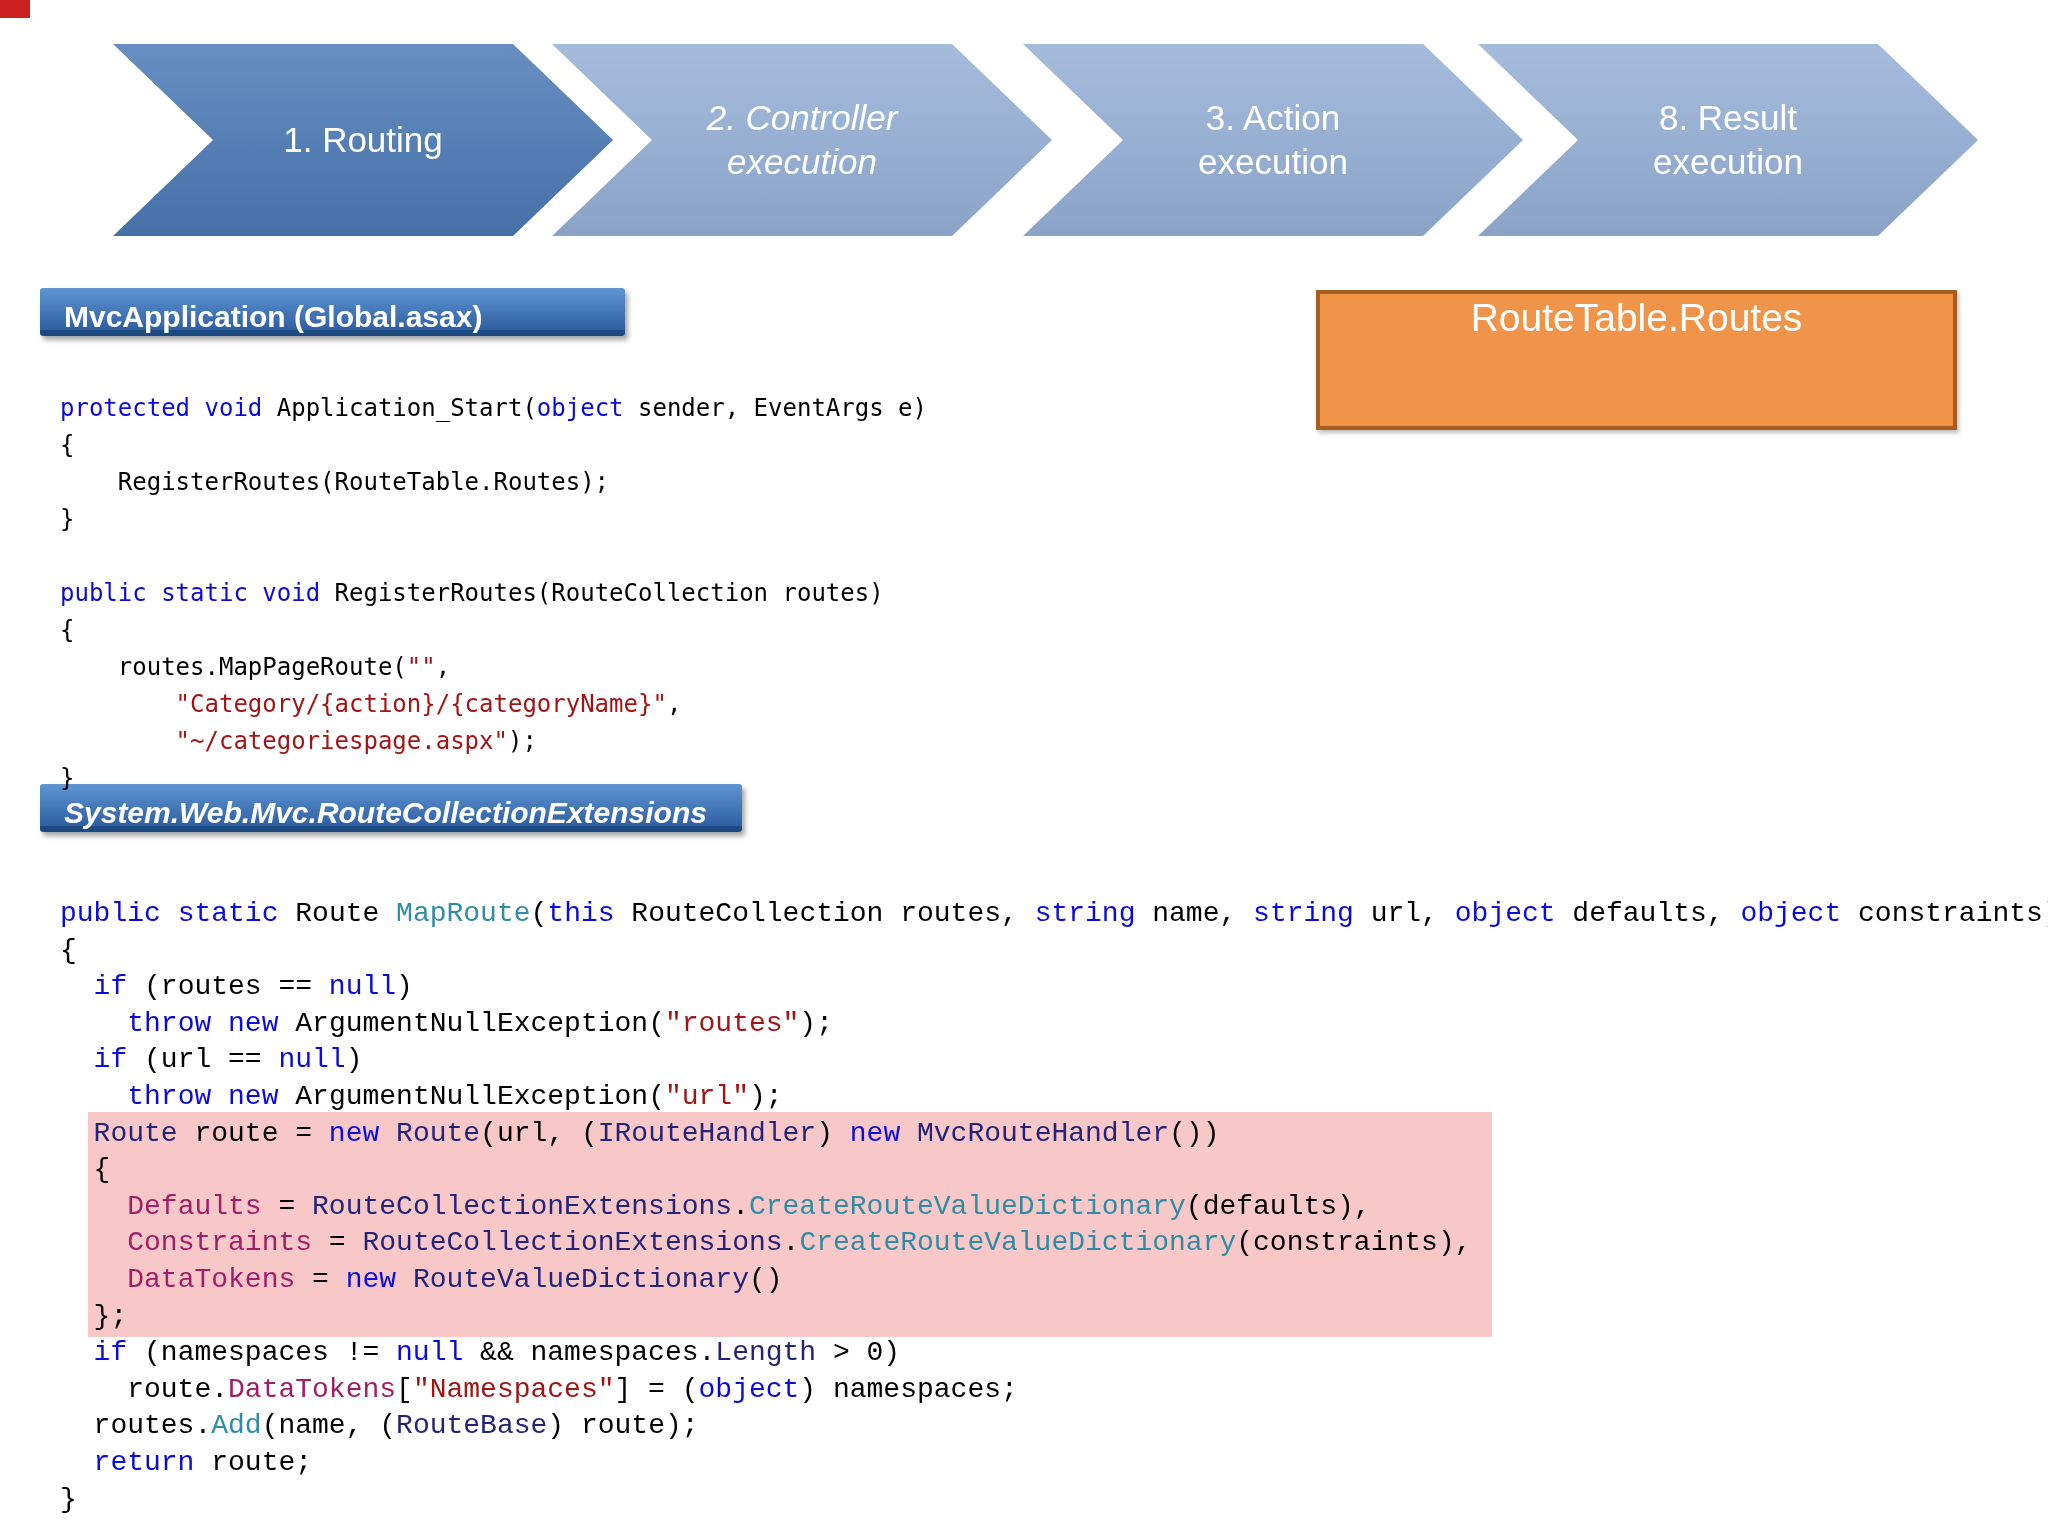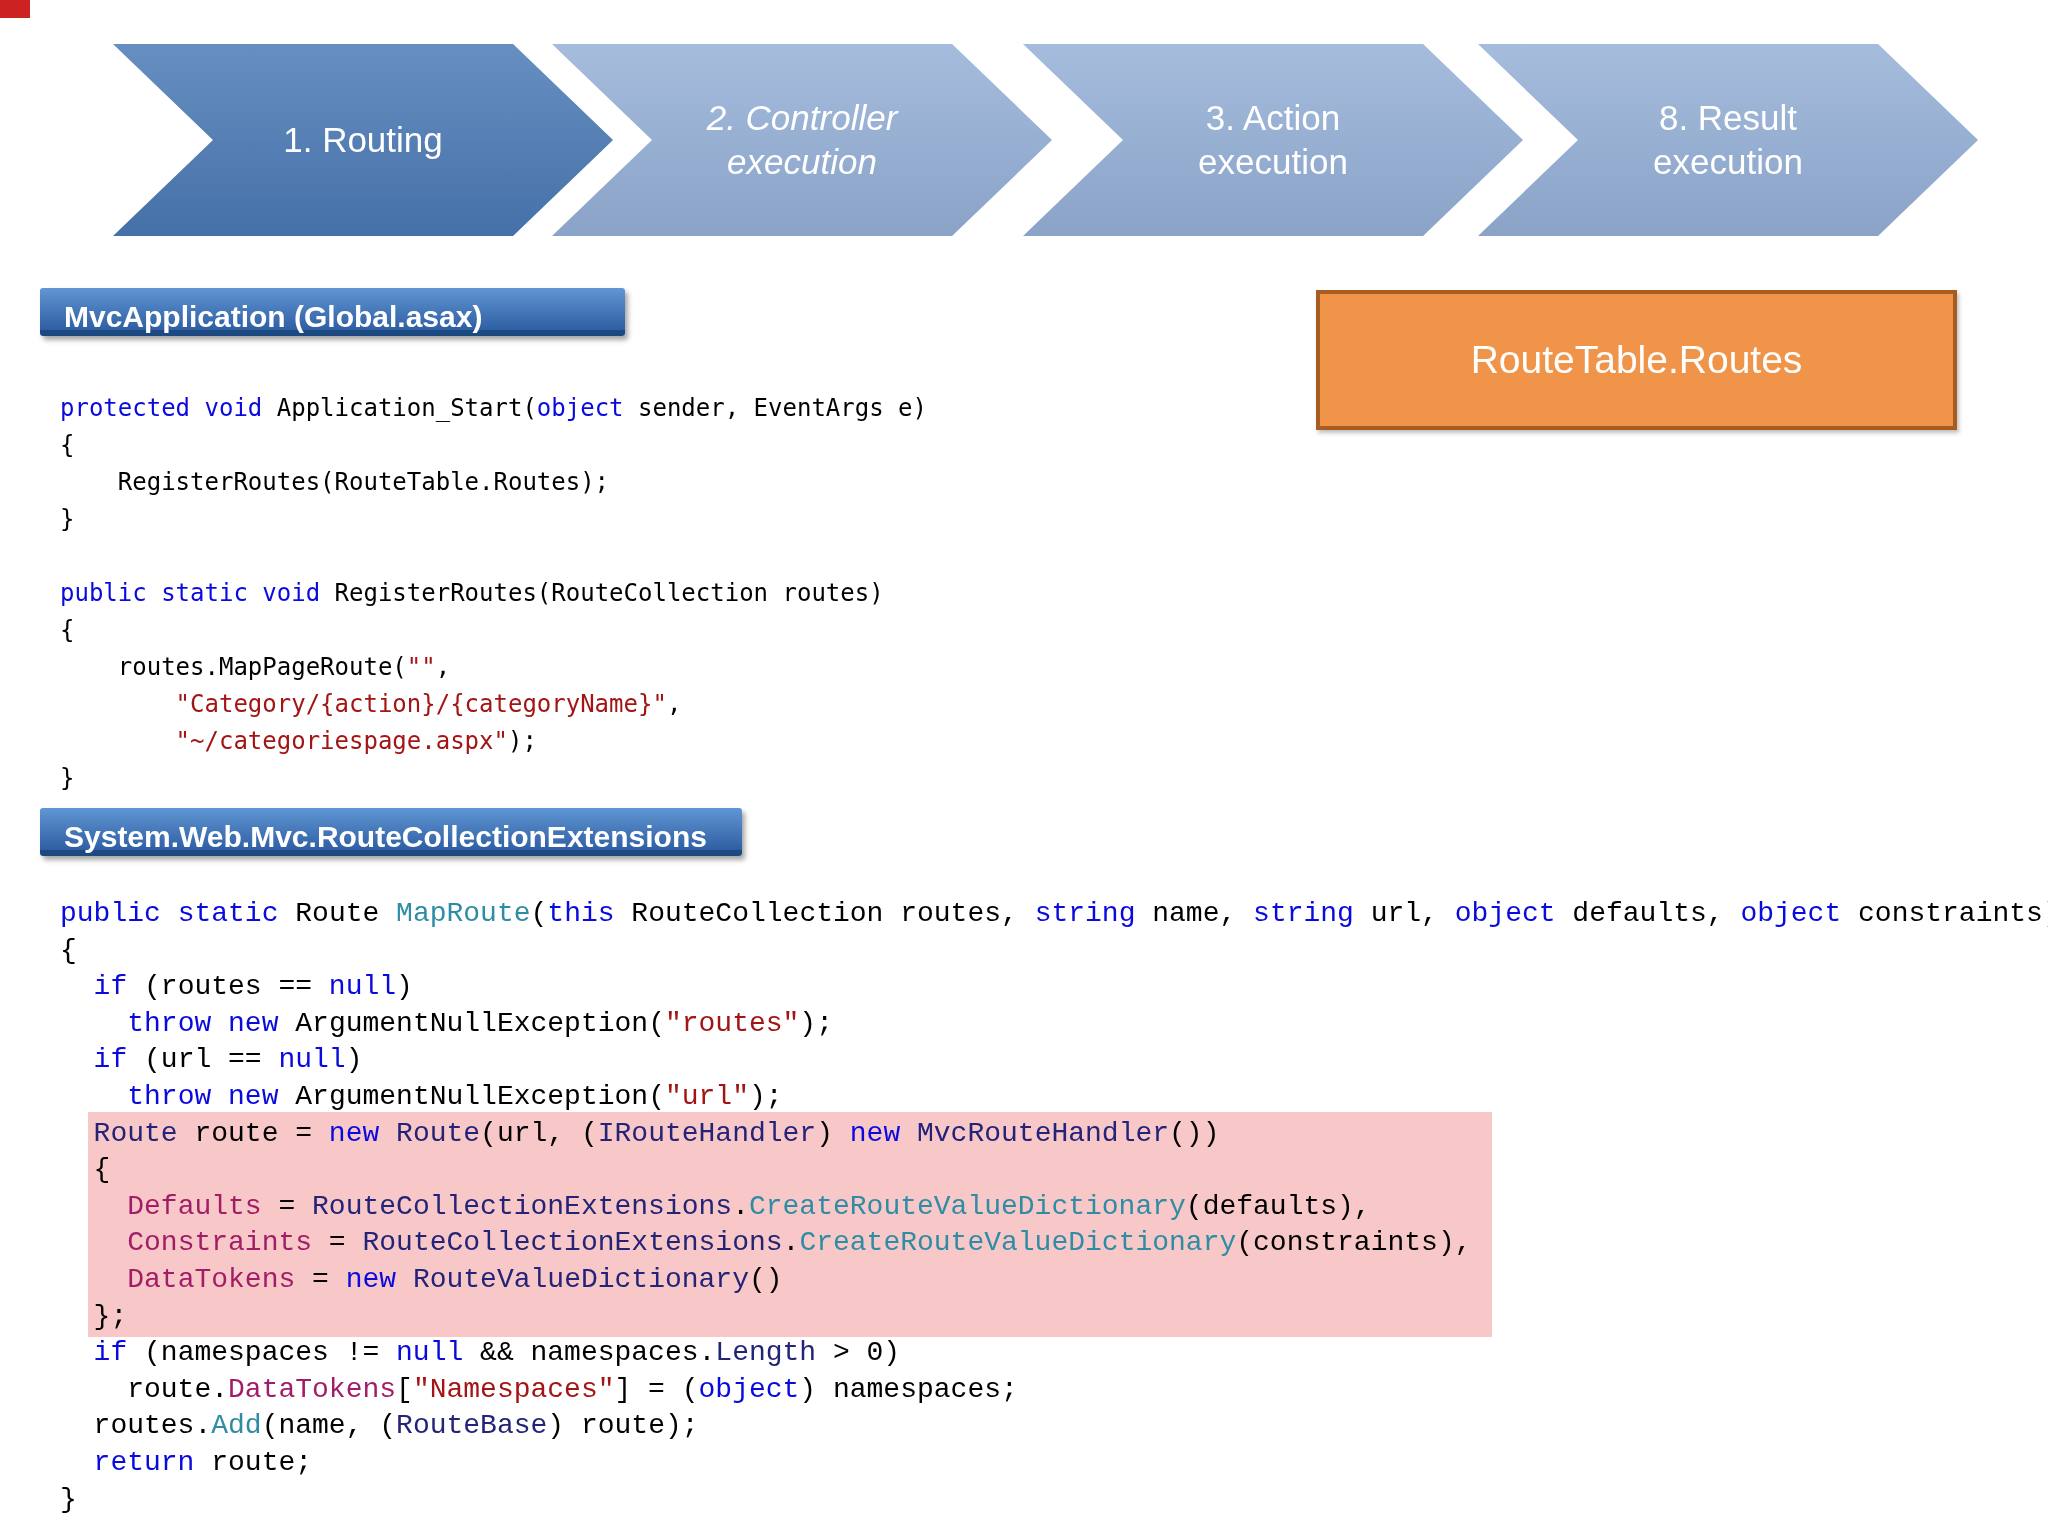--- a/index.html
+++ b/index.html
@@ -38,30 +38,30 @@
   .blue-label{
     position:absolute; height:48px;
     background:linear-gradient(180deg, var(--label_gradient_top), var(--label_gradient_bottom));
     border-bottom:6px solid var(--label_edge);
     border-radius:3px;
     box-shadow:3px 4px 5px rgba(0,0,0,0.35);
     color:#ffffff; font-weight:bold; font-size:30px; line-height:58px;
     padding-left:24px; white-space:nowrap;
   }
   .label-1{ left:40px; top:288px; width:585px; }
-  .label-2{ left:40px; top:808px; width:702px; }
+  .label-2{ left:40px; top:784px; width:702px;font-style:italic; }
 
   
   .route-table-box{
     position:absolute; left:1316px; top:290px; width:641px; height:140px;
     background:var(--orange_fill);
     border:4px solid var(--orange_border);
     box-shadow:2px 3px 4px rgba(0,0,0,0.25);
     color:#ffffff; text-align:center;
-    display:flex; flex-direction:column; justify-content:center;
+    display:flex; flex-direction:row; justify-content:center;
   }
   .route-table-box .rt-title{ font-size:39px; line-height:48px; }
   .route-table-box .rt-subtitle{ font-size:29px; line-height:38px; }
 
   
   .code{ position:absolute; white-space:pre; z-index:2; }
   .code .code-line{ display:block; }
   .code-1{
     left:60px; top:390px;
     font-family:"DejaVu Sans Mono", monospace;

